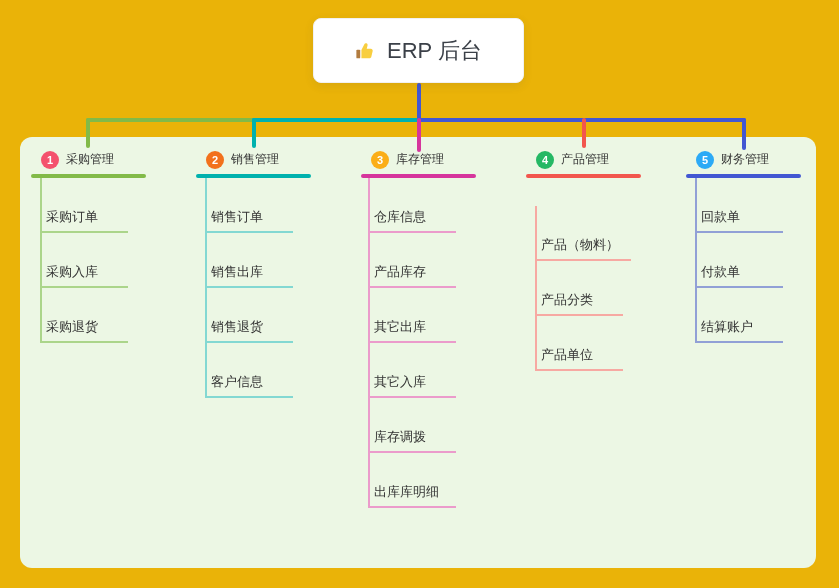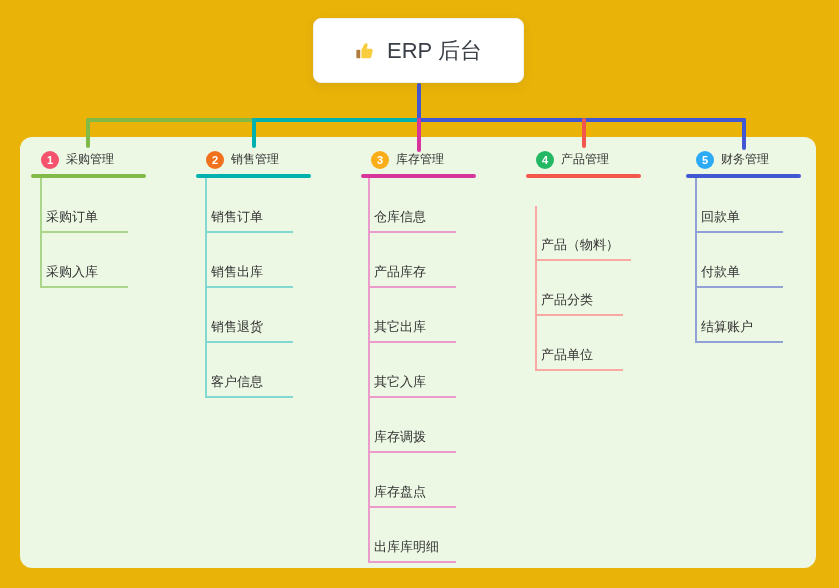--- a/index.html
+++ b/index.html
@@ -92,20 +92,21 @@
   <div id="branches-host">
       <div class="branch branch-pos-0">
         <div class="branch-head">
           <span class="badge" style="background: rgb(244, 82, 109);">1</span>
           <span class="branch-label">采购管理</span>
         </div>
         <div class="branch-underline" style="background: rgb(130, 186, 72);"></div>
         <div class="children" style="border-left-color: rgb(171, 213, 138);">
           <div class="child" style="border-bottom-color: rgb(171, 213, 138);">采购订单</div>
           <div class="child" style="border-bottom-color: rgb(171, 213, 138);">采购入库</div>
+          <div class="child" style="border-bottom-color: rgb(171, 213, 138);">采购退货</div>
         </div>
       </div>
       <div class="branch branch-pos-1">
         <div class="branch-head">
           <span class="badge" style="background: rgb(242, 113, 28);">2</span>
           <span class="branch-label">销售管理</span>
         </div>
         <div class="branch-underline" style="background: rgb(0, 177, 173);"></div>
         <div class="children" style="border-left-color: rgb(131, 216, 210);">
           <div class="child" style="border-bottom-color: rgb(131, 216, 210);">销售订单</div>
@@ -119,21 +120,20 @@
           <span class="badge" style="background: rgb(251, 174, 23);">3</span>
           <span class="branch-label">库存管理</span>
         </div>
         <div class="branch-underline" style="background: rgb(214, 53, 156);"></div>
         <div class="children" style="border-left-color: rgb(235, 155, 203); margin-left: 7px;">
           <div class="child" style="border-bottom-color: rgb(235, 155, 203);">仓库信息</div>
           <div class="child" style="border-bottom-color: rgb(235, 155, 203);">产品库存</div>
           <div class="child" style="border-bottom-color: rgb(235, 155, 203);">其它出库</div>
           <div class="child" style="border-bottom-color: rgb(235, 155, 203);">其它入库</div>
           <div class="child" style="border-bottom-color: rgb(235, 155, 203);">库存调拨</div>
-          <div class="child" style="border-bottom-color: rgb(235, 155, 203);">库存盘点</div>
           <div class="child" style="border-bottom-color: rgb(235, 155, 203);">出库库明细</div>
         </div>
       </div>
       <div class="branch branch-pos-3">
         <div class="branch-head">
           <span class="badge" style="background: rgb(37, 184, 100);">4</span>
           <span class="branch-label">产品管理</span>
         </div>
         <div class="branch-underline" style="background: rgb(242, 86, 77);"></div>
         <div class="children" style="border-left-color: rgb(247, 169, 162);">

